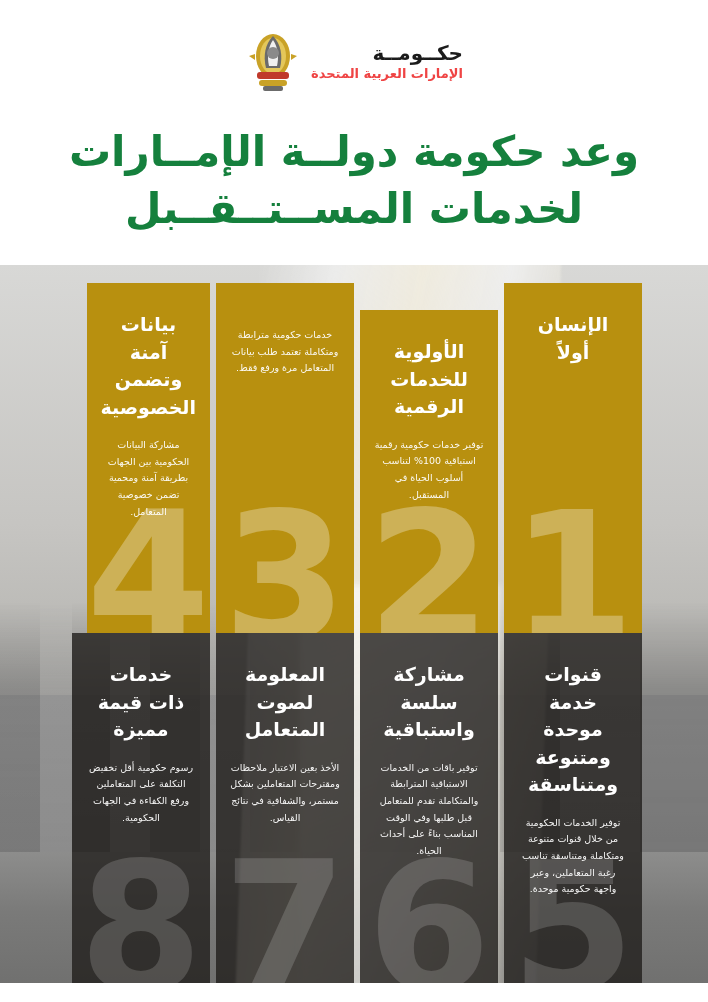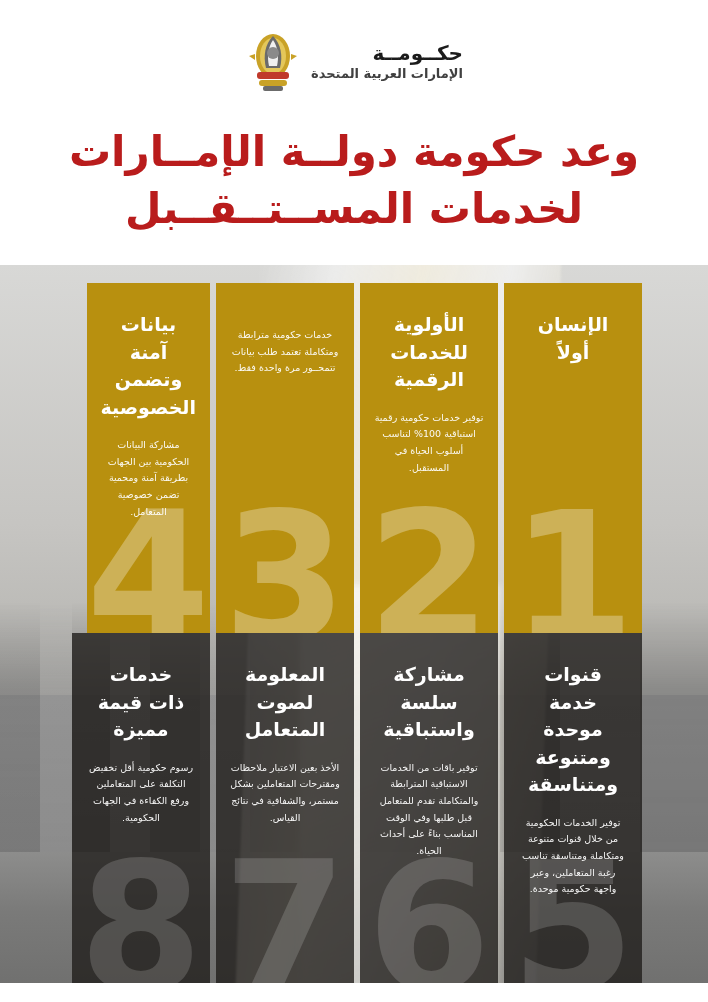--- a/index.html
+++ b/index.html
@@ -16,25 +16,25 @@
     position:absolute; top:0; left:0; width:708px; height:266px;
     background:#ffffff;
   }
   .logo-row {
     display:flex; flex-direction:row-reverse; align-items:center;
     justify-content:center; gap:10px; padding-top:26px;
   }
   .emblem { width:56px; height:72px; position:relative; }
   .logo-text { text-align:right; line-height:1.25; }
   .logo-text .l1 { font-size:20px; font-weight:bold; color:#1b1b1b; letter-spacing:1px; }
-  .logo-text .l2 { font-size:13px; font-weight:bold; color:#404040; }
+  .logo-text .l2 { font-size:13px; font-weight:bold; color:#ef4444; }
 
   .title {
     text-align:center; margin-top:26px;
-    font-size:42px; font-weight:bold; color:#b91c1c;
+    font-size:42px; font-weight:bold; color:#15803d;
     line-height:1.35; letter-spacing:1px;
   }
   .title .ln { display:block; }
 
   
   .photo {
     position:absolute; top:265px; left:0; width:708px; height:737px;
     overflow:hidden;
     background:
       linear-gradient(180deg,#cfcfcf 0%,#b9b9b9 30%,#9d9d9d 58%,#8e8e8e 78%,#7d7d7d 100%);
@@ -160,31 +160,31 @@
   </div>
 
   <div class="grid">
       <div class="card gold" style="grid-area: 1 / 1;">
         <div class="card-title">
           <span style="display: block;">الإنسان</span>
           <span style="display: block;">أولاً</span>
         </div>
         <div class="card-num">1</div>
       </div>
-      <div class="card gold" style="grid-area: 1 / 2;">
+      <div class="card gold" style="grid-area: 1 / 2; margin-top: 27px;">
         <div class="card-title">
           <span style="display: block;">الأولوية</span>
           <span style="display: block;">للخدمات</span>
           <span style="display: block;">الرقمية</span>
         </div>
         <div class="card-desc">توفير خدمات حكومية رقمية استباقية 100% لتناسب أسلوب الحياة في المستقبل.</div>
         <div class="card-num">2</div>
       </div>
       <div class="card gold" style="grid-area: 1 / 3;">
-        <div class="card-desc">خدمات حكومية مترابطة ومتكاملة تعتمد طلب بيانات تتمحــور مرة واحدة فقط.</div>
+        <div class="card-desc">خدمات حكومية مترابطة ومتكاملة تعتمد طلب بيانات المتعامل مرة ورفع فقط.</div>
         <div class="card-num">3</div>
       </div>
       <div class="card gold" style="grid-area: 1 / 4; margin-left: 15px;">
         <div class="card-title">
           <span style="display: block;">بيانات آمنة</span>
           <span style="display: block;">وتضمن</span>
           <span style="display: block;">الخصوصية</span>
         </div>
         <div class="card-desc">مشاركة البيانات الحكومية بين الجهات بطريقة آمنة ومحمية تضمن خصوصية المتعامل.</div>
         <div class="card-num">4</div>

